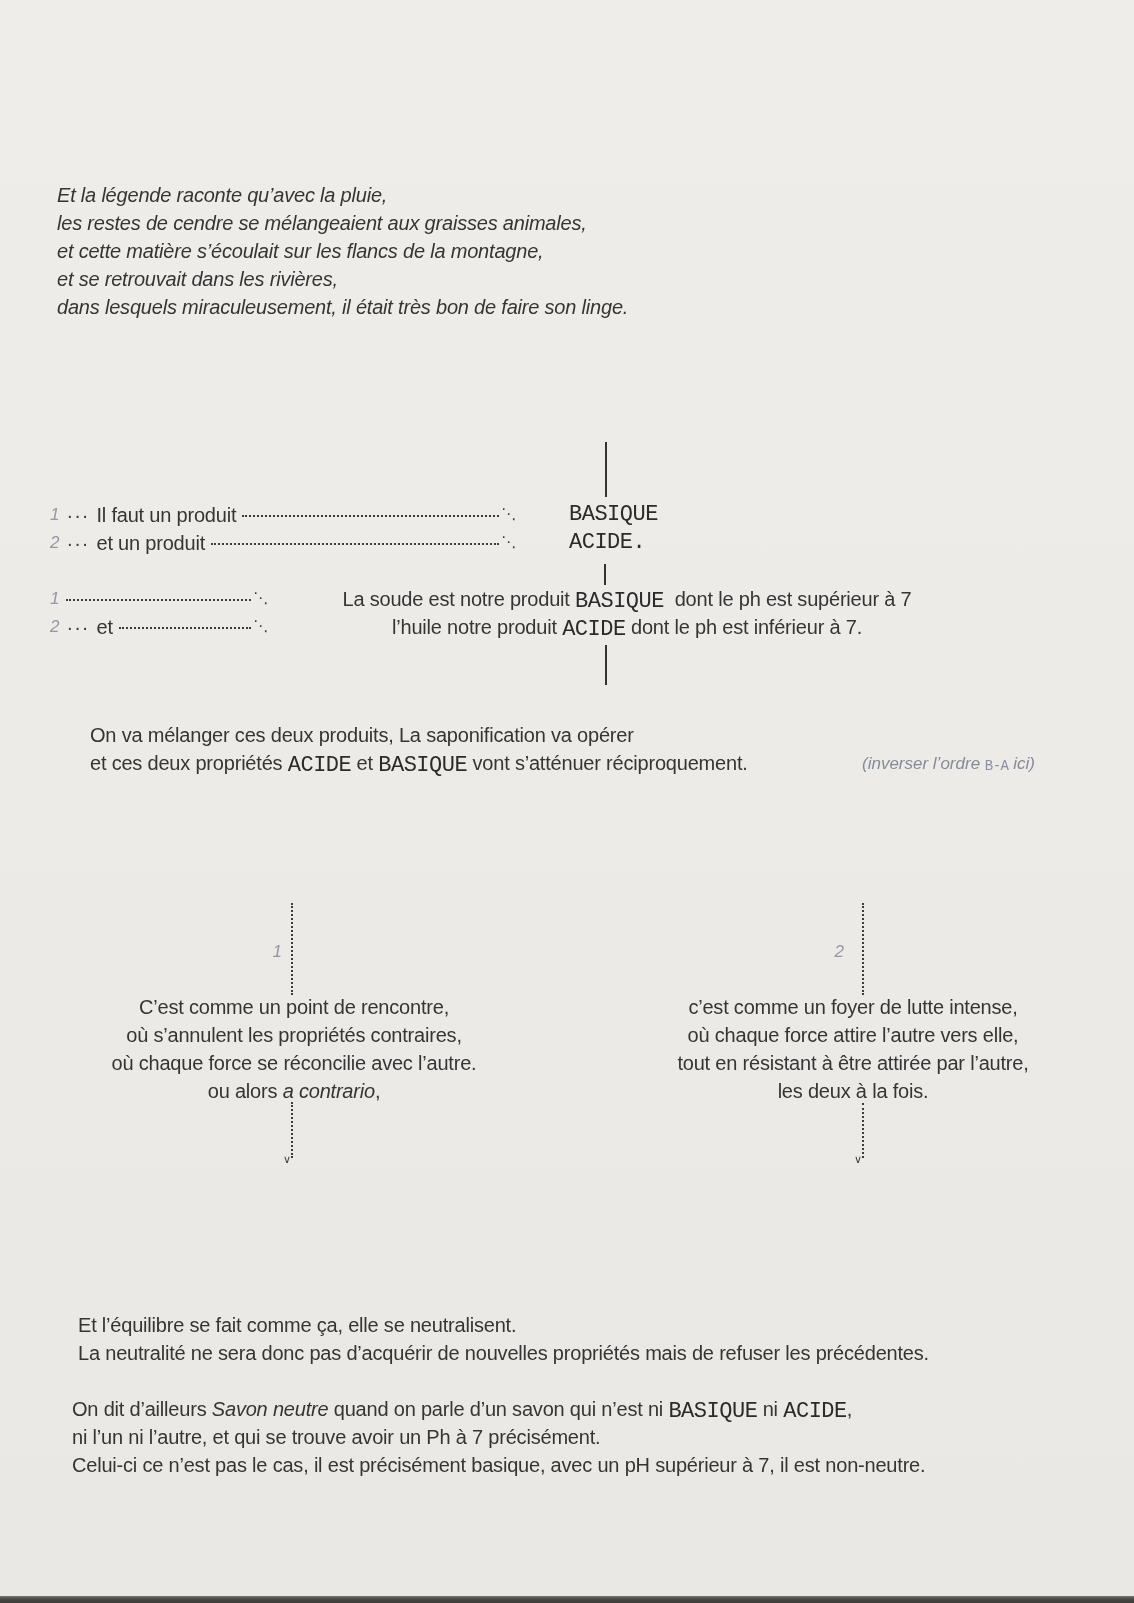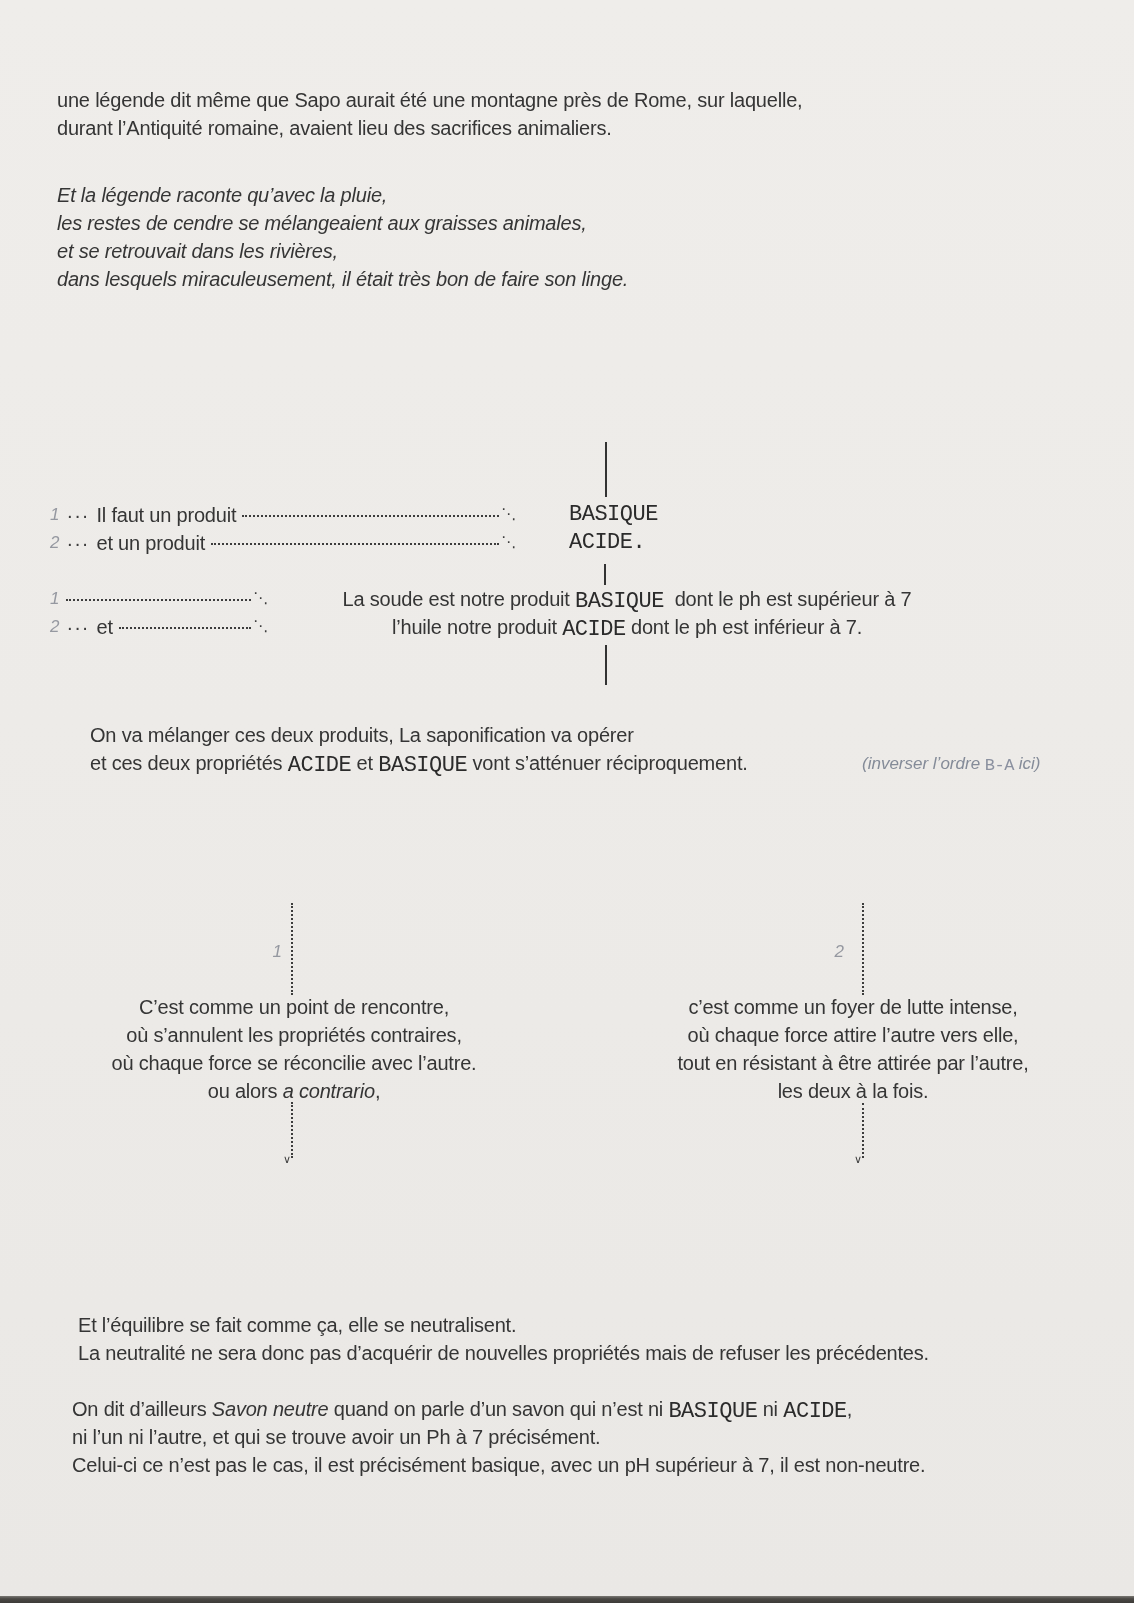--- a/index.html
+++ b/index.html
@@ -69,39 +69,36 @@
     font-size:11px;
     color:#3c3c3c;
   }
   .annotation{
     font-style:italic;
     font-size:17px;
     line-height:24px;
     color:#848b98;
     white-space:pre-wrap;
   }
-  .annotation .mono{font-size:17px;font-style:normal;color:#8b91a0;}
+  .annotation .mono{font-size:14px;font-style:normal;color:#8b91a0;}
   .scan-edge{
     position:absolute;left:0;right:0;bottom:0;height:7px;
     background:linear-gradient(180deg,#7a7873 0%,#4a4844 40%,#3d3b38 100%);
   }
 </style>
 </head>
 <body>
 
 <div class="page">
 
-  <div class="abs para" style="left:57px;top:86px;">
-    <div class="line">une légende dit même que Sapo aurait été une montagne près de Rome, sur laquelle,</div>
-    <div class="line">durant l’Antiquité romaine, avaient lieu des sacrifices animaliers.</div>
-  </div>
 
   <div class="abs para" style="left:57px;top:181px;font-style:italic;">
     <div class="line">Et la légende raconte qu’avec la pluie,</div>
     <div class="line">les restes de cendre se mélangeaient aux graisses animales,</div>
+    <div class="line">et cette matière s’écoulait sur les flancs de la montagne,</div>
     <div class="line">et se retrouvait dans les rivières,</div>
     <div class="line">dans lesquels miraculeusement, il était très bon de faire son linge.</div>
   </div>
 
   <div class="vline" style="left:605px;top:442px;height:55px;"></div>
 
   <div class="abs flexrow" style="left:50px;top:501px;width:466px;">
     <span class="num">1</span>
     <span class="dots">···</span>
     <span class="rowlabel">Il faut un produit</span>

